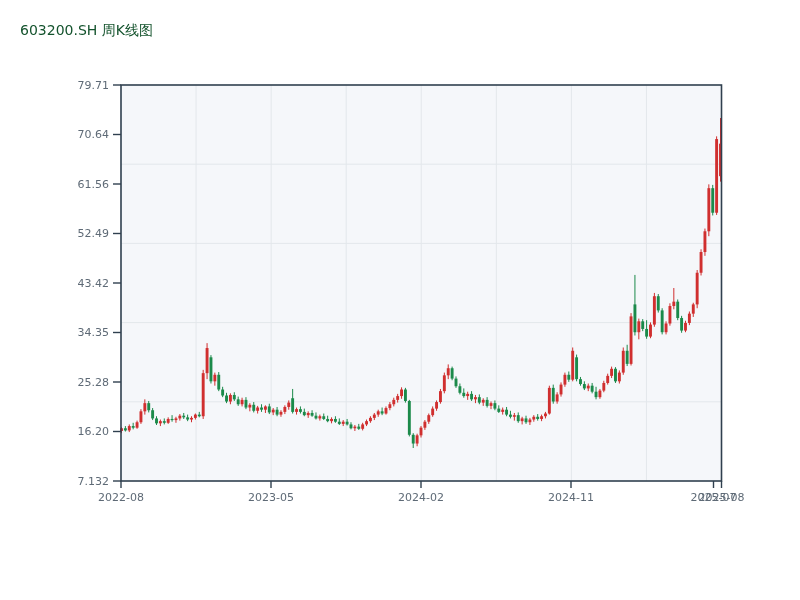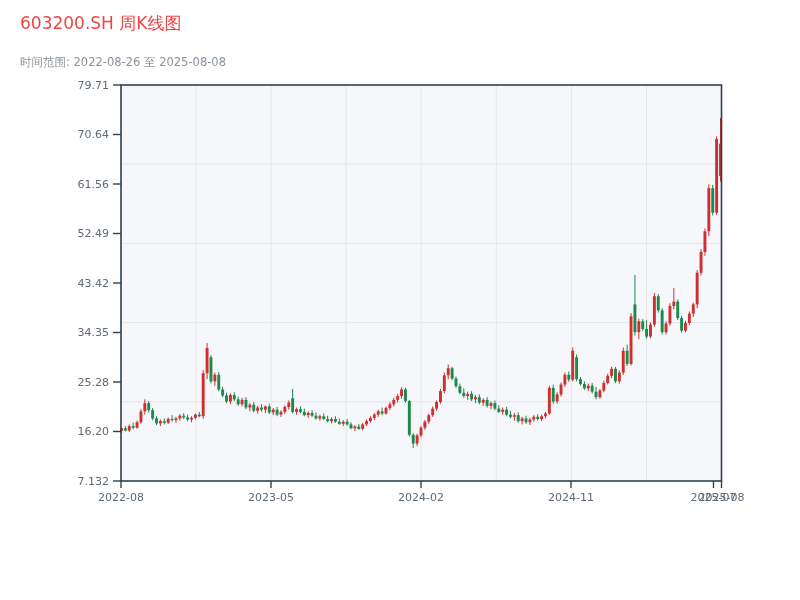--- a/index.html
+++ b/index.html
@@ -1,28 +1,27 @@
 <!DOCTYPE html>
 <html><head>
 <meta charset="utf-8">
 <style>
   html,body{margin:0;padding:0;width:800px;height:600px;background:#ffffff;overflow:hidden;
     font-family:"DejaVu Sans","Liberation Sans",sans-serif;}
-  #title{position:absolute;left:20px;top:12px;font-size:17px;color:#ef4444;}
+  #title{position:absolute;left:20px;top:22px;font-size:14px;color:#14532d;}
   #subrow{position:absolute;left:20px;top:55px;width:760px;font-size:11.5px;color:#8b949d;display:flex;}
   #range-label{width:380px;}
   #stats span{margin-right:16px;}
   #chart{position:absolute;left:0;top:0;}
 </style>
 </head>
 <body>
 
 <div id="title">603200.SH 周K线图</div>
 <div id="subrow">
-  <div id="range-label">时间范围: 2022-08-26 至 2025-08-08</div>
 </div>
 
 <svg id="chart" width="800" height="600" viewBox="0 0 800 600">
     <rect x="121" y="85" width="600.5" height="396" fill="#f5f7fa"></rect>
     <g stroke="#e3e7eb" stroke-width="1">
       <line x1="121" y1="164.2" x2="721.5" y2="164.2"></line>
       <line x1="121" y1="243.4" x2="721.5" y2="243.4"></line>
       <line x1="121" y1="322.6" x2="721.5" y2="322.6"></line>
       <line x1="121" y1="401.8" x2="721.5" y2="401.8"></line>
       <line x1="196.0625" y1="85" x2="196.0625" y2="481"></line>

